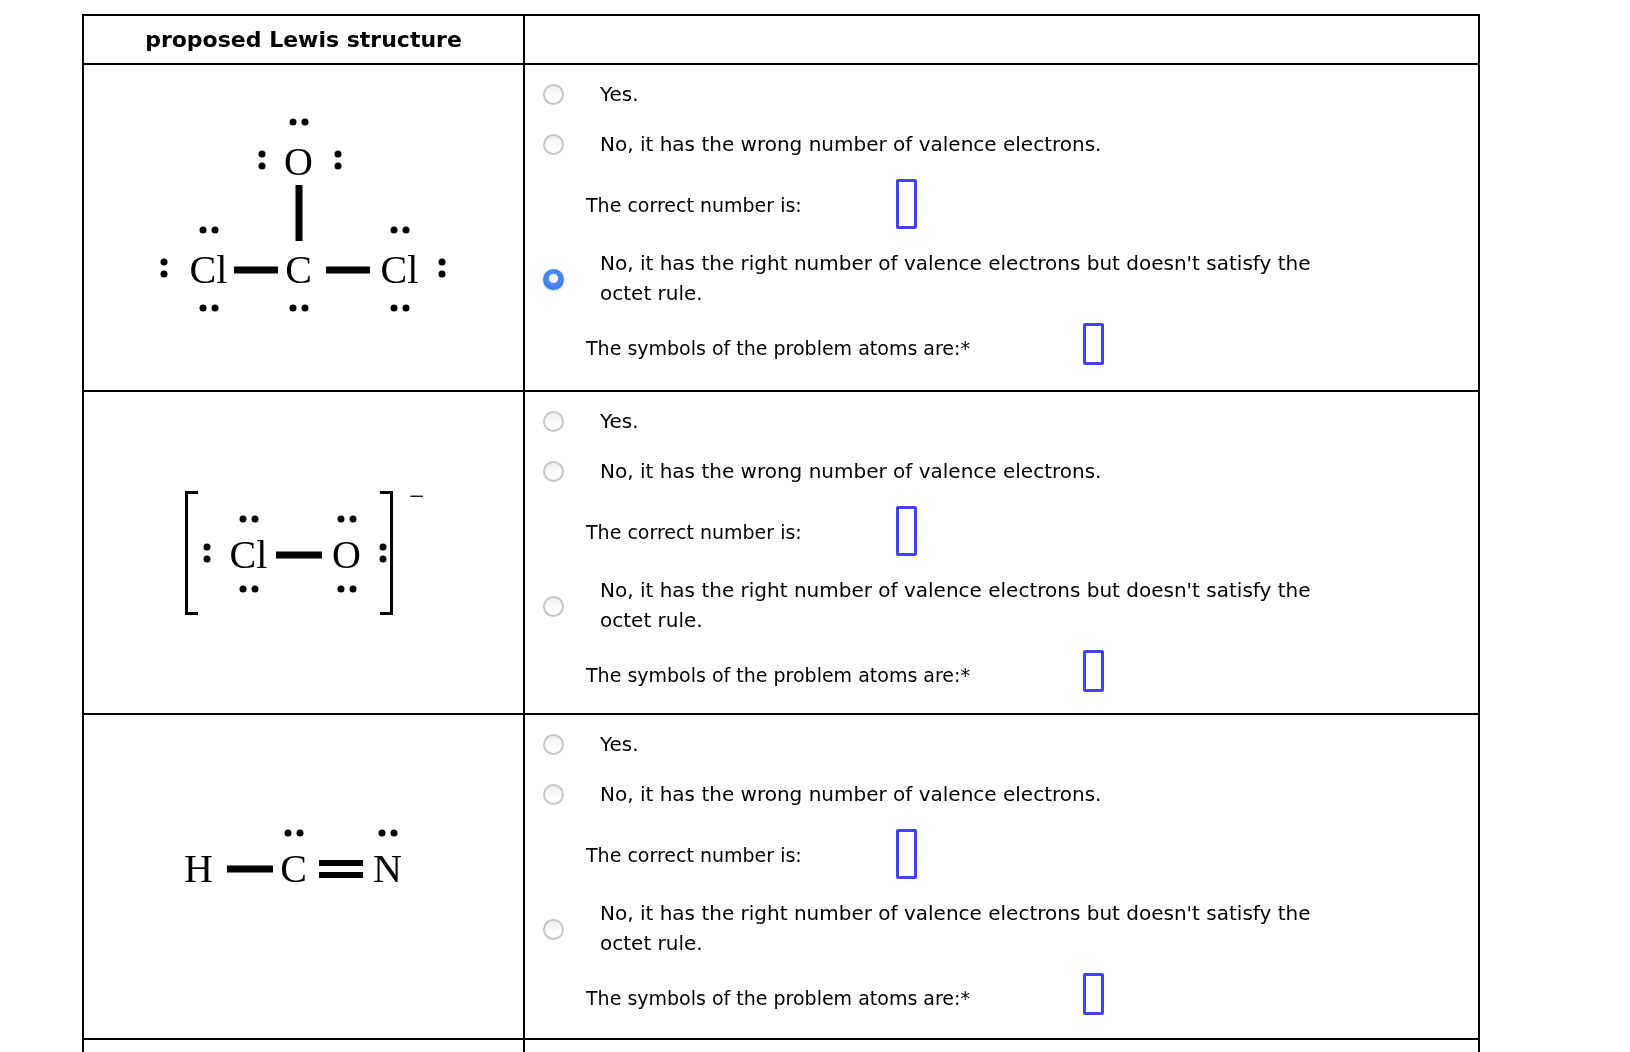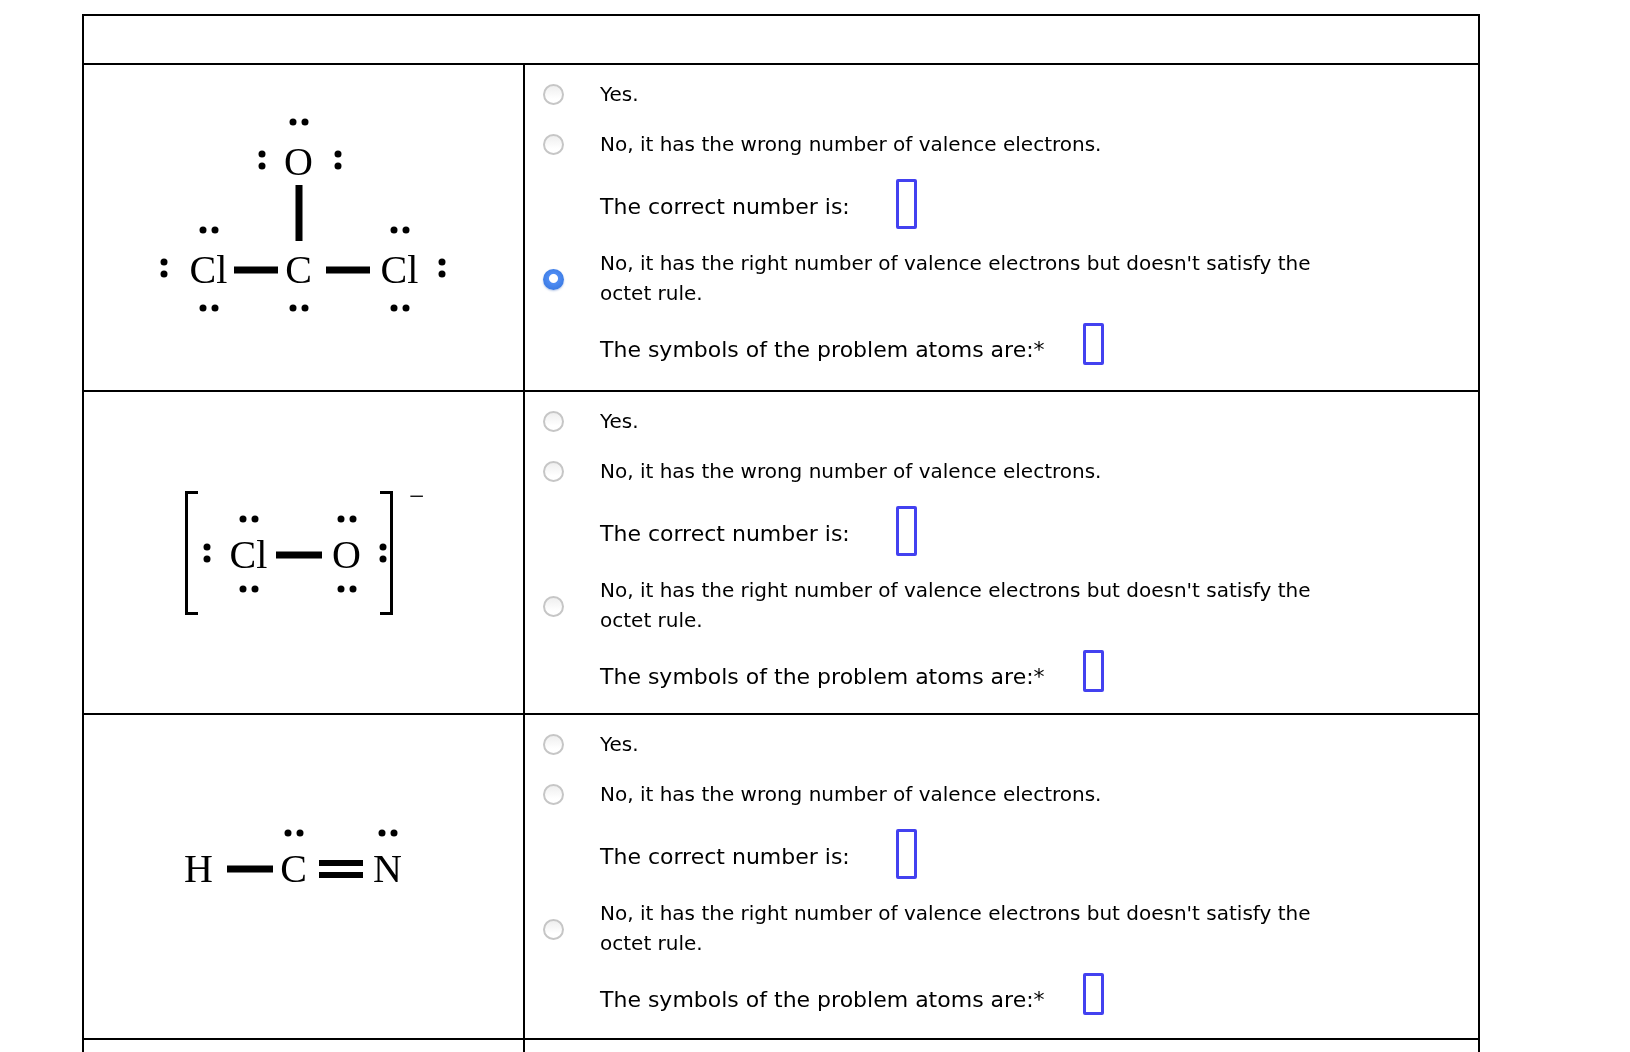--- a/index.html
+++ b/index.html
@@ -33,32 +33,35 @@
 
   
   .radio { position:absolute; left:18px; width:21px; height:21px; border-radius:50%;
            border:2px solid #c6c6c6; background:linear-gradient(180deg,#efefef,#ffffff 75%);
            cursor:pointer; }
   .radio.selected { border:none;
            background:radial-gradient(circle at 50% 45%, #ffffff 0 4px, #4f8cf3 5px, #2e6fd8 100%);
            box-shadow:0 1px 2px rgba(40,90,180,.35); }
   .otext  { position:absolute; left:75px; font-size:20px; line-height:26px; white-space:nowrap; }
   .otext2 { position:absolute; left:75px; font-size:20px; line-height:30px; white-space:nowrap; }
-  .sublabel { position:absolute; left:75px; font-size:22px; white-space:nowrap; }
+  .sublabel { position:absolute; left:61px; font-size:19px; white-space:nowrap; }
   .ibox { position:absolute; width:21px; border:3px solid #4341f0; border-radius:2px;
           background:#fff; padding:0; font-size:15px; text-align:center; outline:none; }
   .ibox.tall  { height:50px; }
   .ibox.short { height:42px; }
 </style>
 </head>
 <body>
 
 <div class="qtable">
 
   <div class="thead">
+    <div class="lcol">
+      <span class="hlabel">proposed Lewis structure</span>
+    </div>
   </div>
 
   <div class="trow" style="height:327px">
     <div class="lcol">
       <div class="canvas" style="width:340px;height:235px">
 
         <div class="ph" style="left:165px;top:12px">
             <i class="dot"></i>
             <i class="dot"></i>
           </div>

